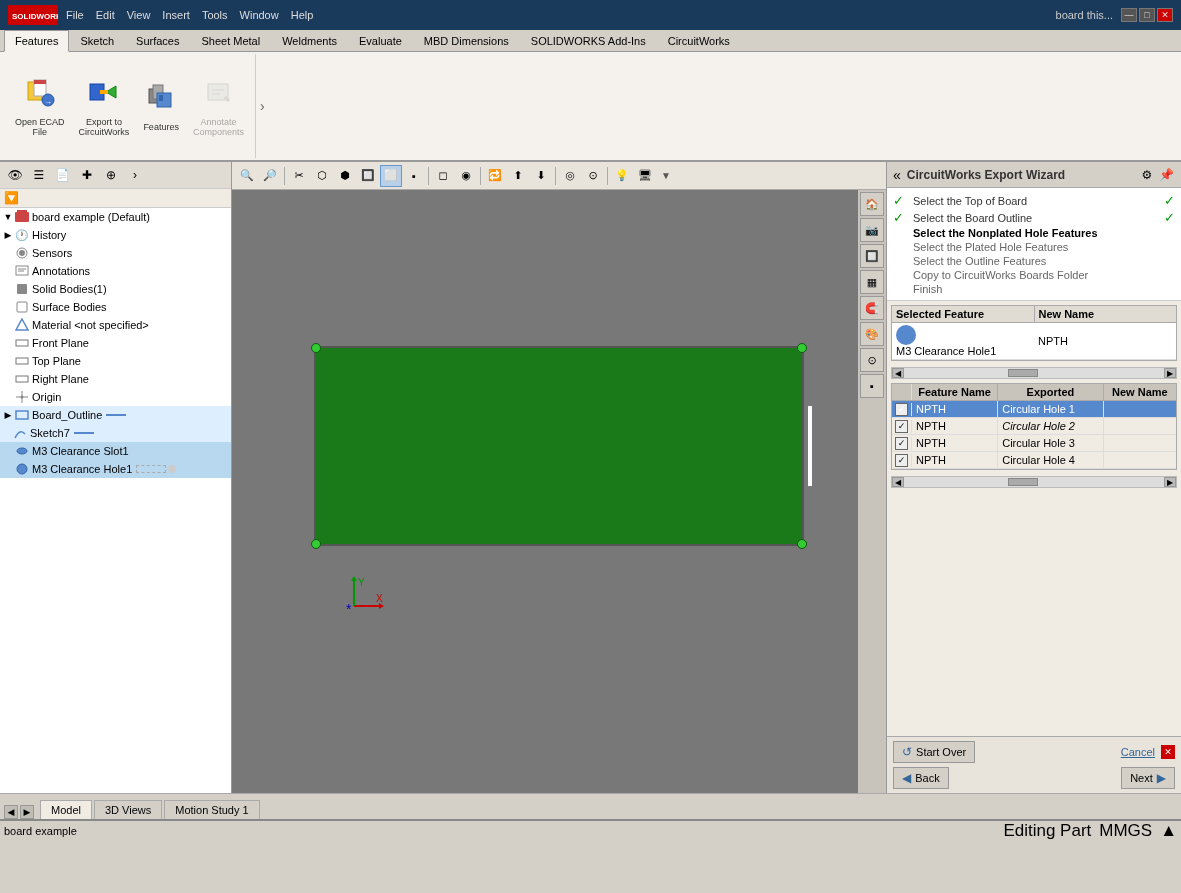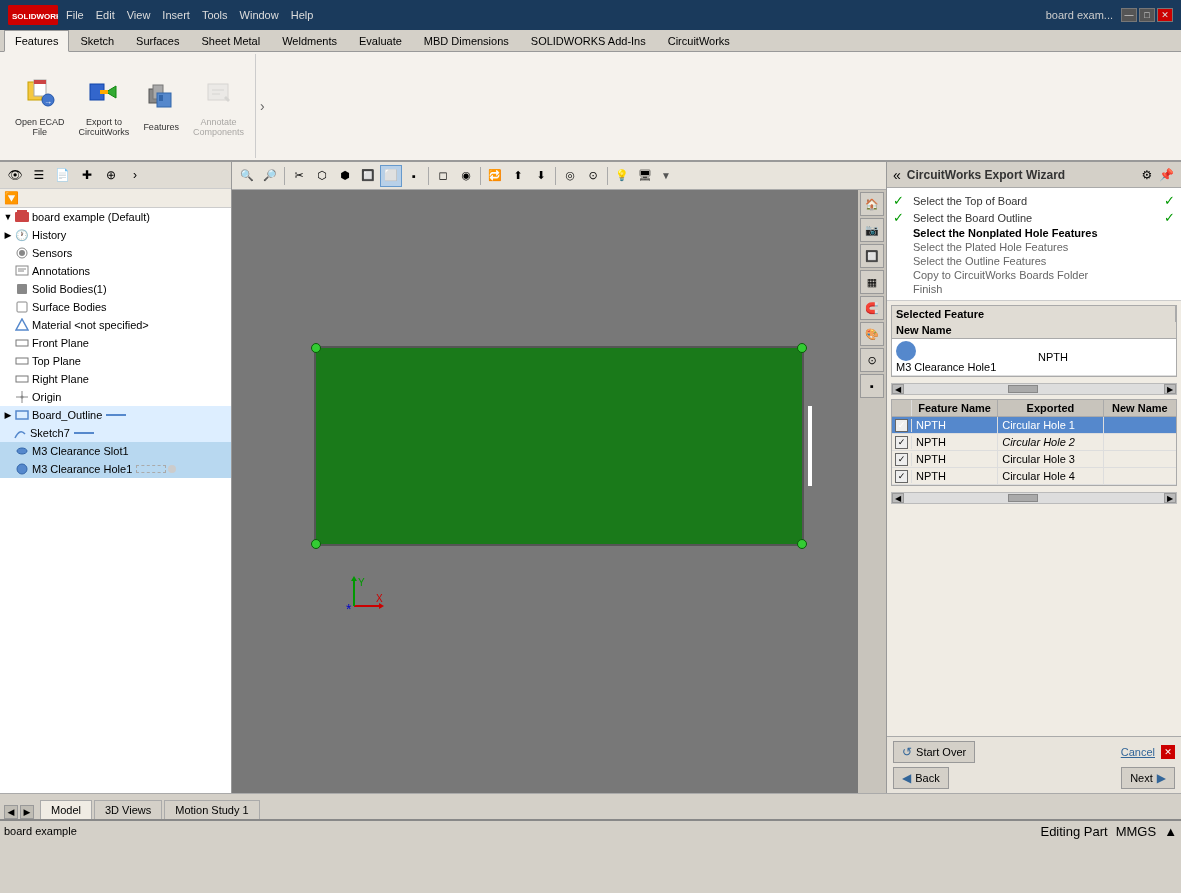--- a/index.html
+++ b/index.html
@@ -92,41 +92,41 @@
     
     .wizard-nav { display: flex; align-items: center; justify-content: space-between; padding: 4px 6px; border-top: 1px solid #aaa; background: #e8e4dc; }
     .nav-btn { display: flex; align-items: center; gap: 4px; padding: 3px 8px; background: #d4d0c8; border: 1px solid #999; cursor: pointer; font-size: 11px; }
     .nav-btn-icon { font-size: 12px; color: #336699; }
     .cancel-link { color: #336699; cursor: pointer; text-decoration: underline; font-size: 11px; }
     .cancel-x { display: inline-flex; align-items: center; justify-content: center; width: 14px; height: 14px; background: #cc0000; color: white; font-size: 9px; margin-left: 2px; }
 
     
     .status-bar { background: #d4d0c8; border-top: 2px solid #888; display: flex; align-items: center; height: 22px; padding: 0 4px; justify-content: space-between; }
     .status-left { display: flex; align-items: center; gap: 4px; font-size: 11px; }
-    .status-right { display: flex; align-items: center; gap: 8px; font-size: 13px; }
+    .status-right { display: flex; align-items: center; gap: 8px; font-size: 17px; }
 
     
     .tab-bar { background: #d4d0c8; display: flex; align-items: flex-end; padding: 0 4px; height: 26px; border-top: 1px solid #aaa; gap: 2px; }
     .tab { padding: 3px 10px; font-size: 11px; cursor: pointer; border: 1px solid #aaa; border-bottom: none; background: #d4d0c8; }
     .tab.active { background: #f0ece4; }
     .tab-nav { display: flex; align-items: center; gap: 2px; margin-right: 4px; font-size: 9px; }
     .tab-nav-btn { width: 14px; height: 14px; background: #c0bdb5; border: 1px solid #999; display: flex; align-items: center; justify-content: center; cursor: pointer; }
     .side-btn { width: 24px; height: 24px; background: #d4d0c8; border: 1px solid #999; display: flex; align-items: center; justify-content: center; cursor: pointer; font-size: 11px; }
 
     
     .vp-breadcrumb { position: absolute; top: 32px; left: 4px; display: flex; align-items: center; gap: 2px; }
     .breadcrumb-item { background: #e8e4dc; border: 1px solid #aaa; padding: 1px 4px; font-size: 10px; display: flex; align-items: center; gap: 2px; cursor: pointer; }
     .breadcrumb-item .bc-icon { font-size: 10px; }
     .sketch-badge { background: #f0ece4; border: 1px solid #aaa; padding: 1px 6px; font-size: 10px; cursor: pointer; }
 
     .main-row { display: flex; height: 631px; }
     .viewport-with-side { display: flex; flex: 1; }
 
     .selected-feature-table { margin: 4px; border: 1px solid #aaa; background: white; }
-    .selected-feature-table .table-header { background: #e0dcd4; flex-direction: column; }
+    .selected-feature-table .table-header { background: #e0dcd4; }
     .sf-row { display: flex; border-bottom: 1px solid #ddd; align-items: center; }
     .sf-td { flex: 1; padding: 2px 4px; font-size: 11px; }
     .sf-icon { width: 20px; height: 20px; background: #5588cc; border-radius: 50%; display: flex; align-items: center; justify-content: center; margin-right: 4px; font-size: 9px; color: white; }
 
     
     .h-scroll { height: 12px; background: #ddd; margin: 2px 4px 0; border: 1px solid #bbb; display: flex; align-items: center; }
     .h-scroll-btn { width: 12px; height: 10px; background: #bbb; border: 1px solid #999; display: flex; align-items: center; justify-content: center; font-size: 8px; cursor: pointer; }
     .h-scroll-track { flex: 1; height: 10px; background: #ddd; position: relative; }
     .h-scroll-thumb { width: 30px; height: 8px; background: #aaa; position: absolute; left: 40%; top: 1px; border: 1px solid #888; }
   </style>
@@ -145,21 +145,21 @@
       <span>File</span>
       <span>Edit</span>
       <span>View</span>
       <span>Insert</span>
       <span>Tools</span>
       <span>Window</span>
       <span>Help</span>
     </div>
   </div>
   <div class="title-bar-right">
-    <span>board exam...</span>
+    <span>board this...</span>
     <div class="title-btn-icons">
       <span class="title-btn">—</span>
       <span class="title-btn">□</span>
       <span class="title-btn close">✕</span>
     </div>
   </div>
 </div>
 
 <div style="background:#d4d0c8; border-bottom:1px solid #999; display:flex; align-items:flex-end; padding:0 4px;">
   <div class="ribbon-tab active">Features</div>

